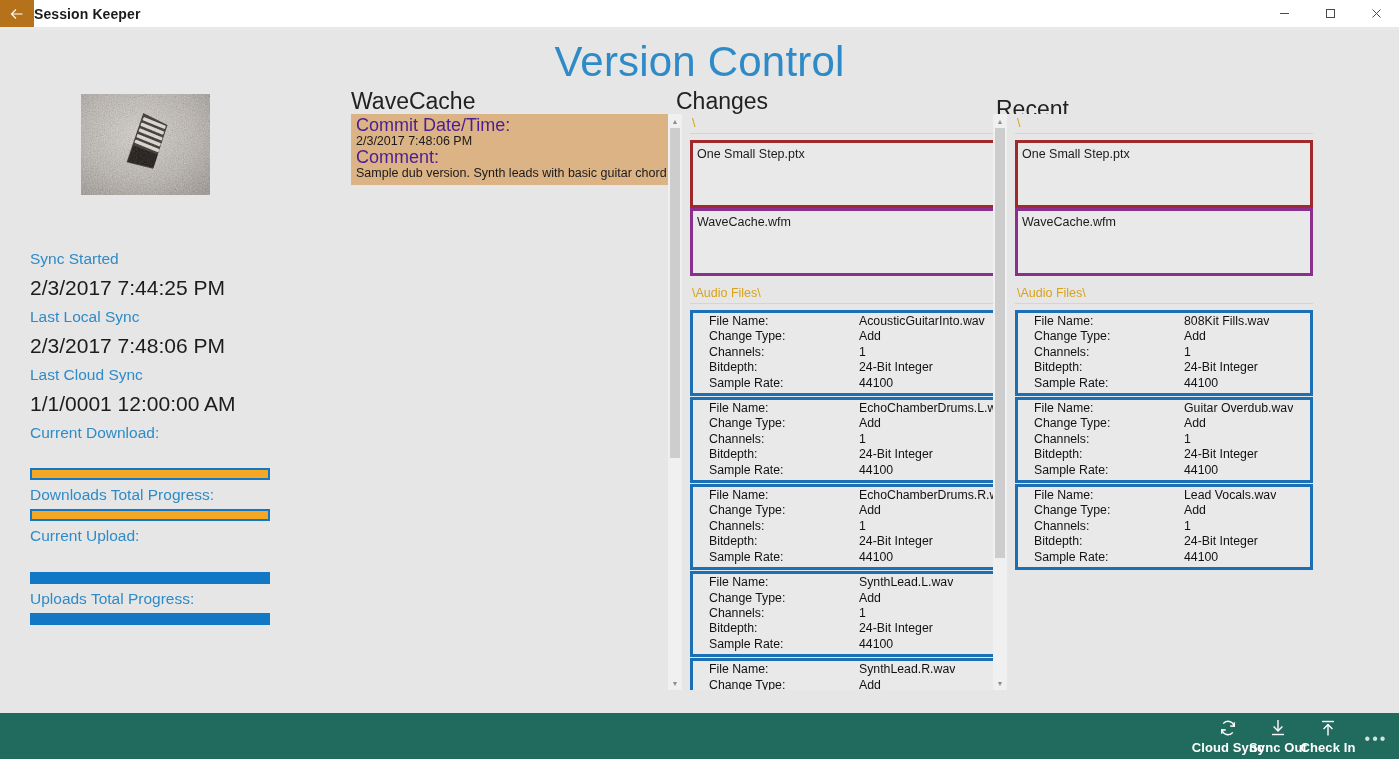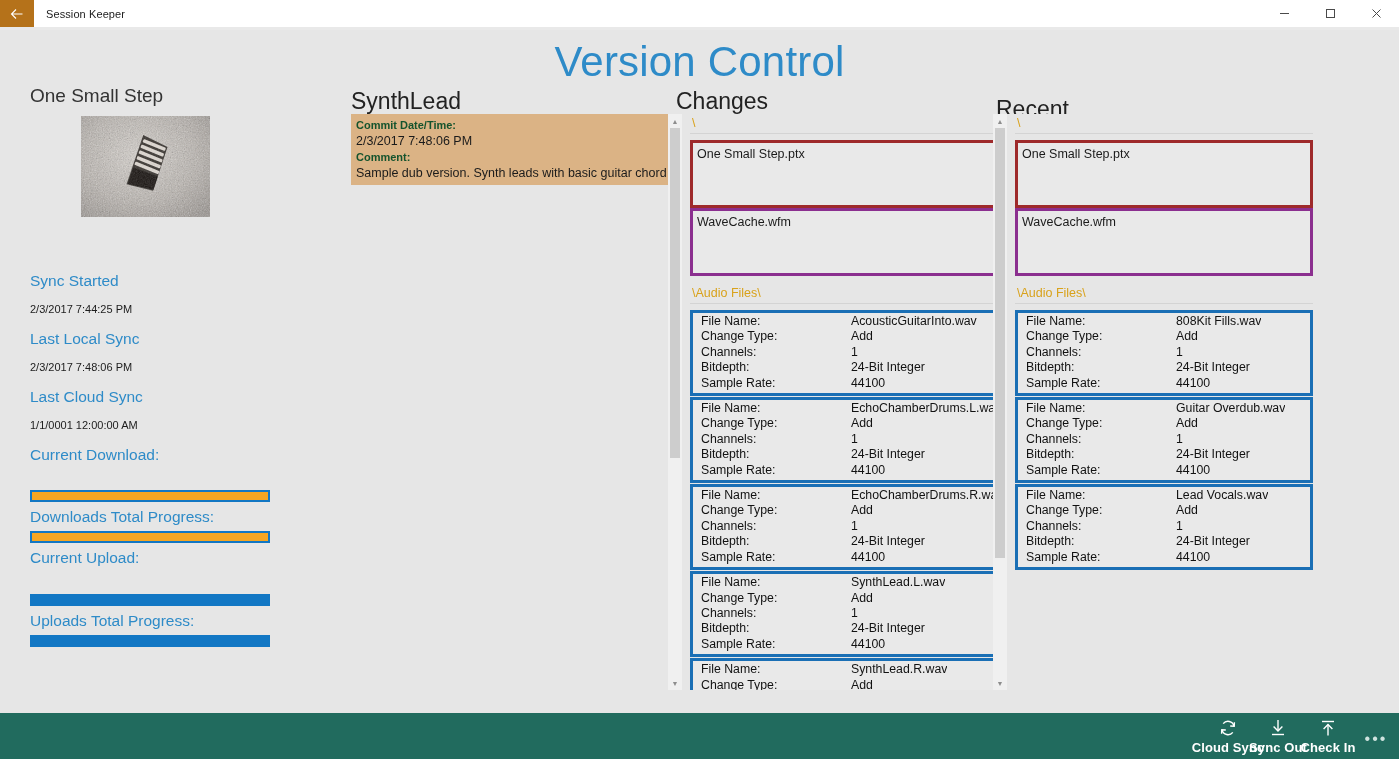--- a/index.html
+++ b/index.html
@@ -14,22 +14,22 @@
     position: absolute; top: 0; left: 0; width: 1399px; height: 27px;
     background: #ffffff; display: flex; align-items: stretch;
   }
   .backbtn {
     width: 34px; height: 27px; background: #b5721a;
     display: flex; align-items: center; justify-content: center;
     cursor: pointer;
   }
   .backbtn svg { display: block; }
   .app-title {
-    display: flex; align-items: center; padding-left: 12px;
-    font-size: 11px; color: #1b1b1b; letter-spacing: .1px;
+    display: flex; align-items: center; 
+    font-size: 14px; color: #1b1b1b; letter-spacing: .1px; font-weight: bold;
   }
   .wincontrols { margin-left: auto; display: flex; }
   .wincontrols div {
     width: 46px; height: 27px; display: flex; align-items: center;
     justify-content: center; cursor: pointer; color: #4a4a4a;
   }
   .wincontrols div svg { display: block; }
   .titlebar-sep {
     position: absolute; top: 27px; left: 0; width: 1399px; height: 3px;
     background: #e9e9e9;
@@ -52,21 +52,21 @@
     border: 0; overflow: hidden; position: relative;
     background: #cfcbc8;
   }
   .proj-thumb svg { display: block; }
   .meta { margin-top: 49px; }
   .meta-label {
     font-size: 15.5px; font-weight: 300; color: #2e8bc8;
     line-height: 29px;
   }
   .meta-value {
-    font-size: 11px; font-weight: 300; color: #1c1c1c;
+    font-size: 21px; font-weight: 300; color: #1c1c1c;
     line-height: 29px;
   }
   .pbar-wrap { margin-top: 6px; }
   .pbar {
     width: 240px; height: 12px; margin: 0 0 0 0;
     border: 2px solid #1277c4; background: #e6e6e6;
     position: relative; overflow: hidden;
   }
   .pbar > i { display: block; height: 100%; background: #f5a623; }
   .pbar.solid { border: none; background: #1277c4; height: 12px; }
@@ -79,21 +79,21 @@
   
   #changesets-head { top: 58px; left: 351px; }
   .cs-list {
     position: absolute; top: 84px; left: 351px; width: 330px; height: 570px;
     background: transparent;
   }
   .cs-item {
     background: #dbb385; padding: 3px 5px 4px 5px; width: 330px;
     cursor: pointer;
   }
-  .cs-b { font-size: 11px; font-weight: bold; color: #14532d; line-height: 16px; }
+  .cs-b { font-size: 18px; font-weight: normal; color: #4c1d95; line-height: 16px; }
   .cs-t { font-size: 12.5px; color: #1b1b1b; line-height: 16px; }
   
   #changes-head { top: 58px; left: 676px; }
   #recent-head  { top: 66px; left: 996px; }
 
   .panel {
     position: absolute; top: 84px; height: 576px;
     background: #e6e6e6; display: flex;
   }
   #panel-changes { left: 668px; width: 336px; }
@@ -125,21 +125,21 @@
   .folder.sub { margin-top: 8px; }
   .bigbox {
     height: 68px; background: #e9e9e9; padding: 4px 0 0 4px;
     font-size: 12.5px; color: #1b1b1b; cursor: pointer;
   }
   .bigbox.red    { border: 3px solid #9e2a2b; }
   .bigbox.purple { border: 3px solid #8b2f8f; margin-top: 0; }
 
   .fbox {
     border: 3px solid #1a6fb5; background: #e9e9e9;
-    padding: 1px 0 2px 8px; margin-bottom: 1px; cursor: pointer;
+    padding: 1px 0 2px 16px; margin-bottom: 1px; cursor: pointer;
   }
   .frow { display: flex; font-size: 12.3px; color: #121212; line-height: 15.4px; }
   .frow .k { width: 150px; flex: 0 0 150px; }
   .frow .v { white-space: nowrap; overflow: hidden; }
   
   .appbar {
     position: absolute; top: 713px; left: 0; width: 1399px; height: 46px;
     background: #216b5e;
   }
   .appbar .cmds {
@@ -189,21 +189,20 @@
     </div>
   </div>
 </div>
 <div class="titlebar-sep"></div>
 
 <div class="page">
 
   <div class="page-title">Version Control</div>
 
   <div class="leftcol">
-    <div class="proj-name">One Small Step</div>
 
     <div class="proj-thumb">
       <svg width="129" height="101" viewBox="0 0 129 101">
         <defs>
           <filter id="grain">
               <feTurbulence type="fractalNoise" baseFrequency="0.85" numOctaves="4" seed="7"></feTurbulence>
             <feColorMatrix type="saturate" values="0"></feColorMatrix>
             <feComponentTransfer>
                 <feFuncA type="linear" slope="0.95"></feFuncA>
               </feComponentTransfer>
@@ -251,21 +250,21 @@
           <i style="width:100%"></i>
         </div>
       <div class="meta-label">Current Upload:</div>
       <div class="gap-c"></div>
       <div class="pbar solid"></div>
       <div class="meta-label">Uploads Total Progress:</div>
       <div class="pbar solid"></div>
     </div>
   </div>
 
-  <div class="colhead" id="changesets-head">SynthLead</div>
+  <div class="colhead" id="changesets-head">WaveCache</div>
   <div class="cs-list">
     <div class="cs-item">
       <div class="cs-b">Commit Date/Time:</div>
       <div class="cs-t">2/3/2017 7:48:06 PM</div>
       <div class="cs-b">Comment:</div>
       <div class="cs-t">Sample dub version.  Synth leads with basic guitar chord</div>
     </div>
   </div>
 
   <div class="colhead" id="changes-head">Changes</div>

